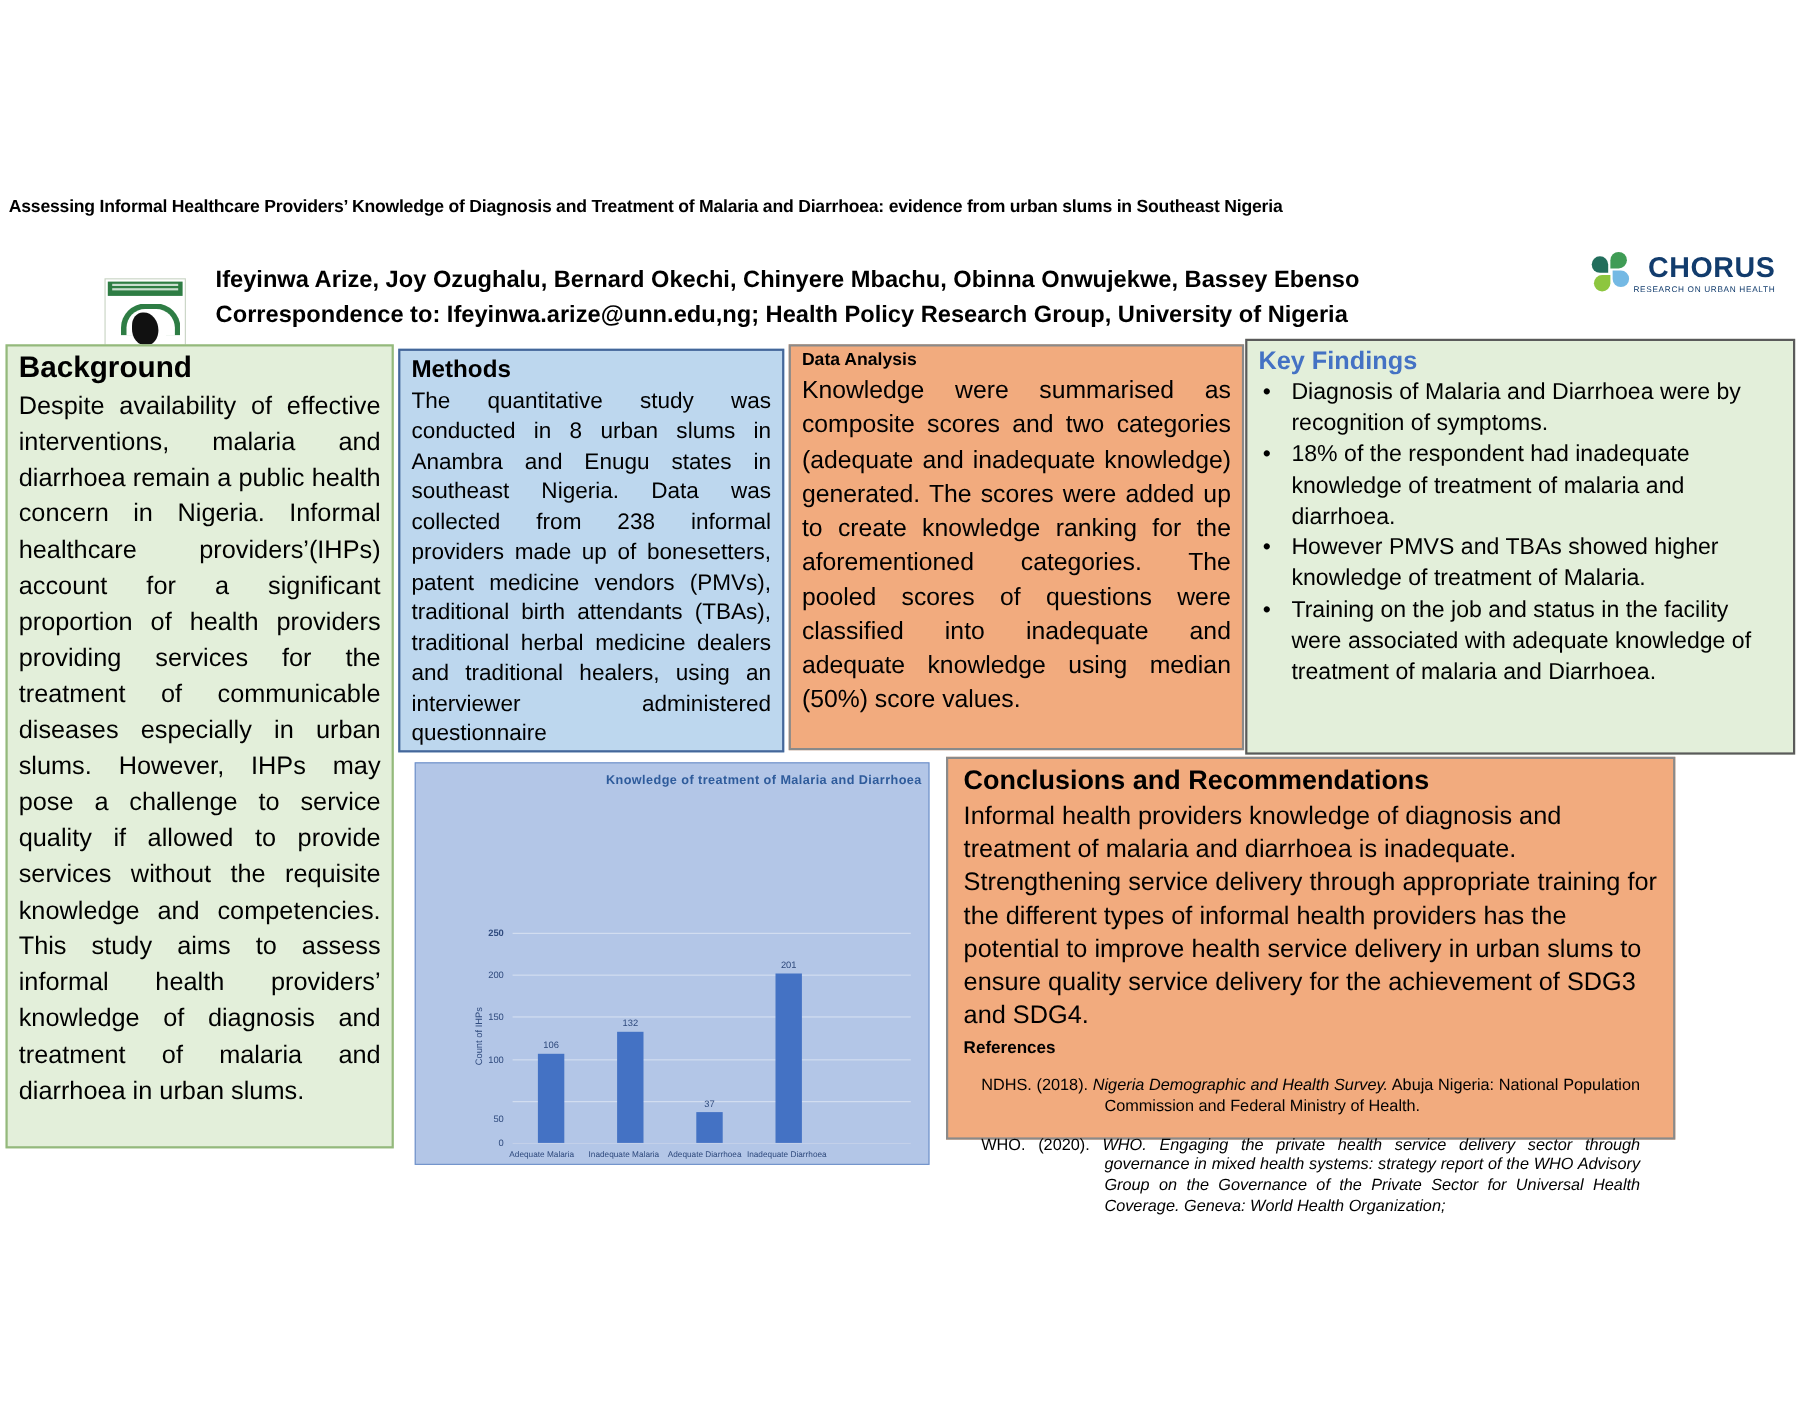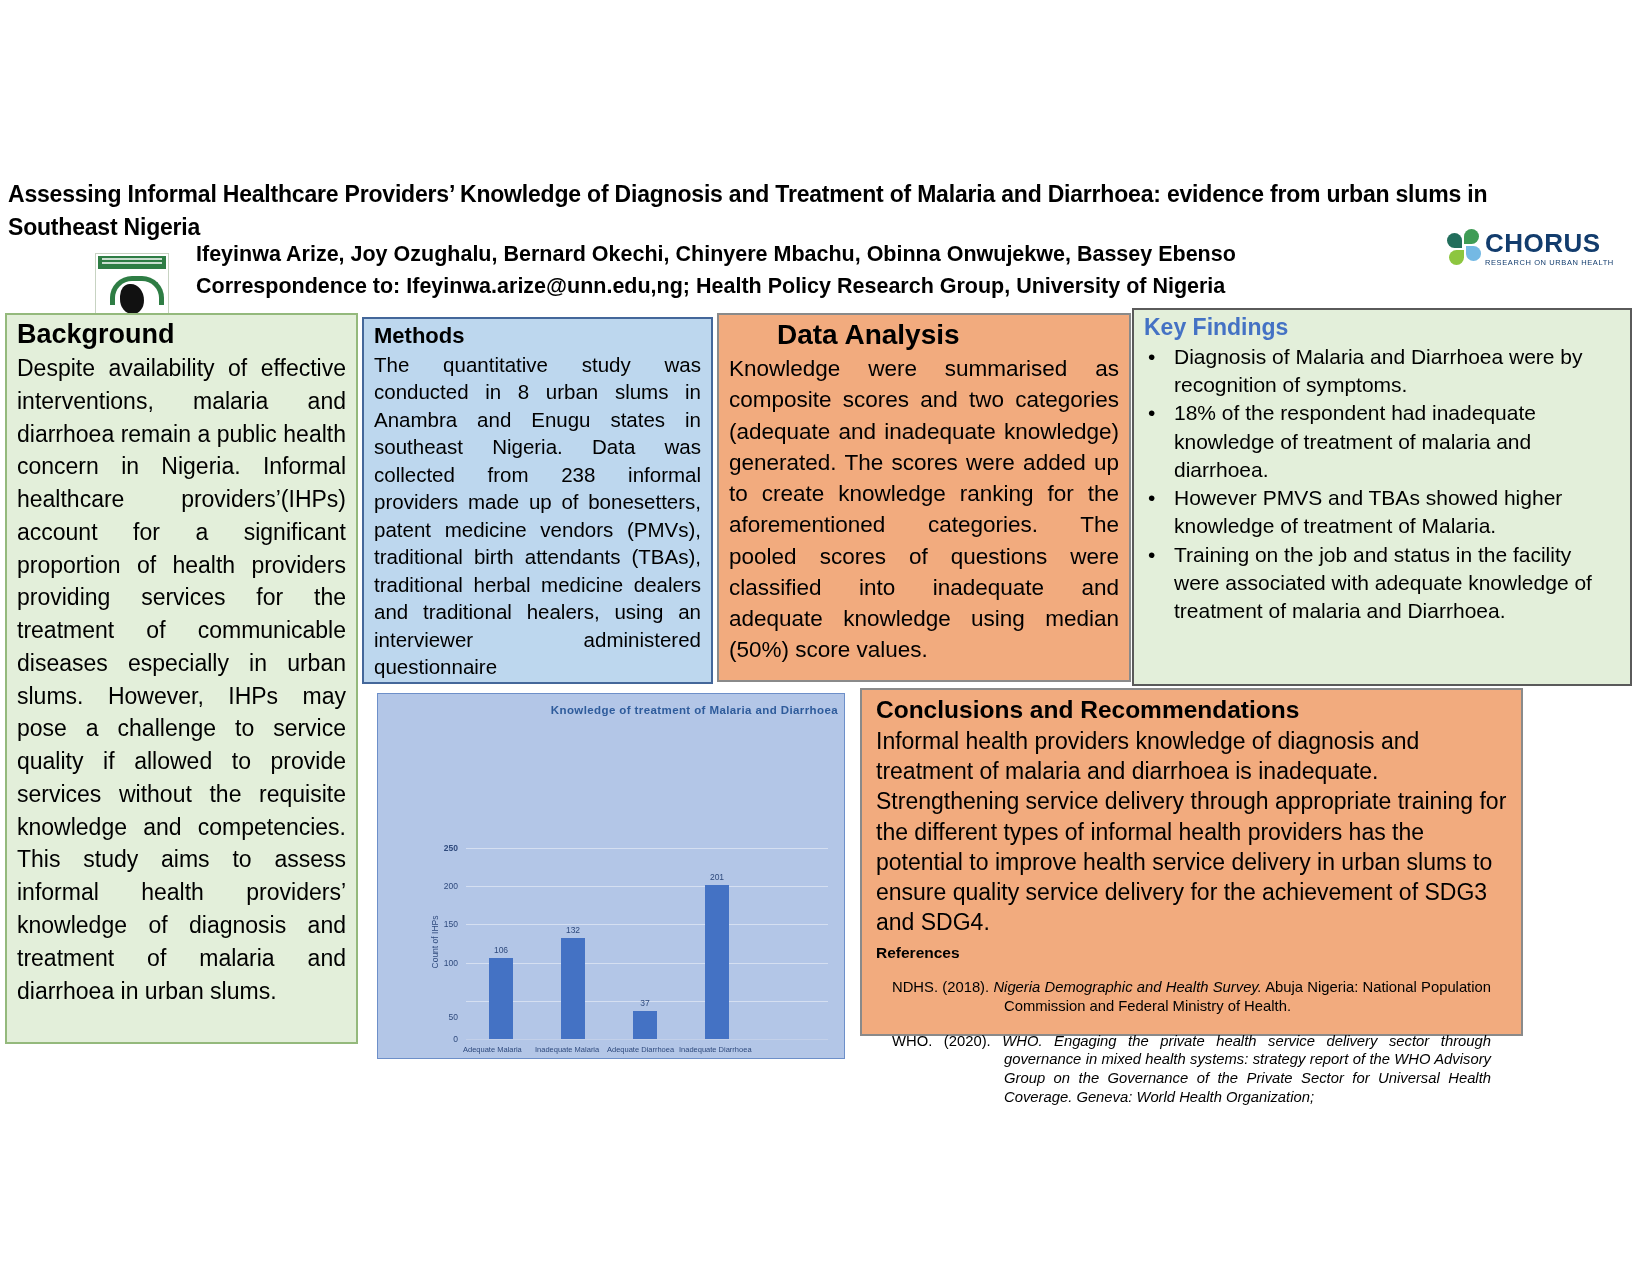--- a/index.html
+++ b/index.html
@@ -1,37 +1,37 @@
 <!DOCTYPE html>
 <html><head>
 <meta charset="utf-8">
 <style>
   html,body{margin:0;padding:0;background:#ffffff;}
   .poster{position:relative;width:1650px;height:1275px;background:#ffffff;
           font-family:"Liberation Sans", sans-serif;color:#000;overflow:hidden;}
 
   
-  .main-title{position:absolute;left:8px;top:178px;width:1500px;font-size:23px;
+  .main-title{position:absolute;left:8px;top:178px;width:1500px;font-size:16px;
               font-weight:bold;line-height:1.42;letter-spacing:-0.2px;}
   .authors{position:absolute;left:196px;top:242px;font-size:21.5px;font-weight:bold;}
   .correspondence{position:absolute;left:196px;top:274px;font-size:21.5px;font-weight:bold;}
 
   
   .unn-logo{position:absolute;left:95px;top:253px;width:74px;height:68px;background:#fff;
             border:1px solid #c7d3c2;box-sizing:border-box;}
   .unn-band{position:absolute;left:2px;top:2px;right:2px;height:13px;background:#2e7d44;}
   .unn-band i{display:block;height:2px;margin:2px 4px 0 4px;background:rgba(255,255,255,.75);}
   .unn-arch{position:absolute;left:14px;top:22px;width:44px;height:24px;border:5px solid #2e7d44;
             border-bottom:none;border-radius:22px 22px 0 0;}
   .unn-lion{position:absolute;left:24px;top:30px;width:24px;height:30px;background:#111;
             border-radius:40% 55% 45% 50%;}
   .unn-base{position:absolute;left:18px;bottom:2px;width:36px;height:4px;background:#2e7d44;}
 
   
-  .chorus{position:absolute;left:1447px;top:226px;width:200px;height:44px;display:flex;align-items:center;}
+  .chorus{position:absolute;left:1447px;top:226px;width:200px;height:44px;display:flex;align-items:center;text-align:right;}
   .pinwheel{position:relative;width:34px;height:38px;flex:0 0 auto;}
   .leaf{position:absolute;width:15px;height:15px;}
   .leaf.l1{left:0;top:4px;background:#226e5c;border-radius:50% 50% 0 50%;}
   .leaf.l2{left:17px;top:0;background:#3f9c55;border-radius:50% 50% 50% 0;}
   .leaf.l3{left:2px;top:21px;background:#8dc63f;border-radius:50% 0 50% 50%;}
   .leaf.l4{left:19px;top:17px;background:#74b9e4;border-radius:0 50% 50% 50%;}
   .chorus-text{margin-left:4px;color:#123c6d;}
   .chorus-word{font-size:26px;font-weight:bold;letter-spacing:0.5px;line-height:1;}
   .chorus-tag{font-size:7.5px;letter-spacing:0.6px;margin-top:2px;}
 
@@ -42,21 +42,21 @@
 
   #background-box{left:5px;top:313px;width:353px;height:731px;background:#e3efda;border:2px solid #94b97c;}
   #background-box h2{font-size:27px;}
   #background-box .body{font-size:23px;line-height:1.425;}
 
   #methods-box{left:362px;top:317px;width:351px;height:367px;background:#bdd7ee;border:2px solid #44679a;}
   #methods-box h2{font-size:22px;}
   #methods-box .body{font-size:20.5px;line-height:1.34;}
 
   #data-box{left:717px;top:313px;width:414px;height:369px;background:#f2ab7e;border:2px solid #8a8a8a;}
-  #data-box h2{font-size:28px;margin-left:48px;}
+  #data-box h2{font-size:16px;}
   #data-box .body{font-size:22.5px;line-height:1.39;}
 
   #findings-box{left:1132px;top:308px;width:500px;height:378px;background:#e3efda;border:2px solid #5a5a5a;}
   #findings-box h2{font-size:23px;color:#4472c4;}
   .bullet-row{display:flex;font-size:21px;line-height:1.345;}
   .bullet-row .dot{flex:0 0 26px;text-align:left;padding-left:4px;}
   .bullet-row .btext{flex:1;}
 
   #conclusions-box{left:860px;top:688px;width:663px;height:348px;background:#f2ab7e;border:2px solid #8a8a8a;padding:6px 14px;}
   #conclusions-box h2{font-size:24.5px;}

